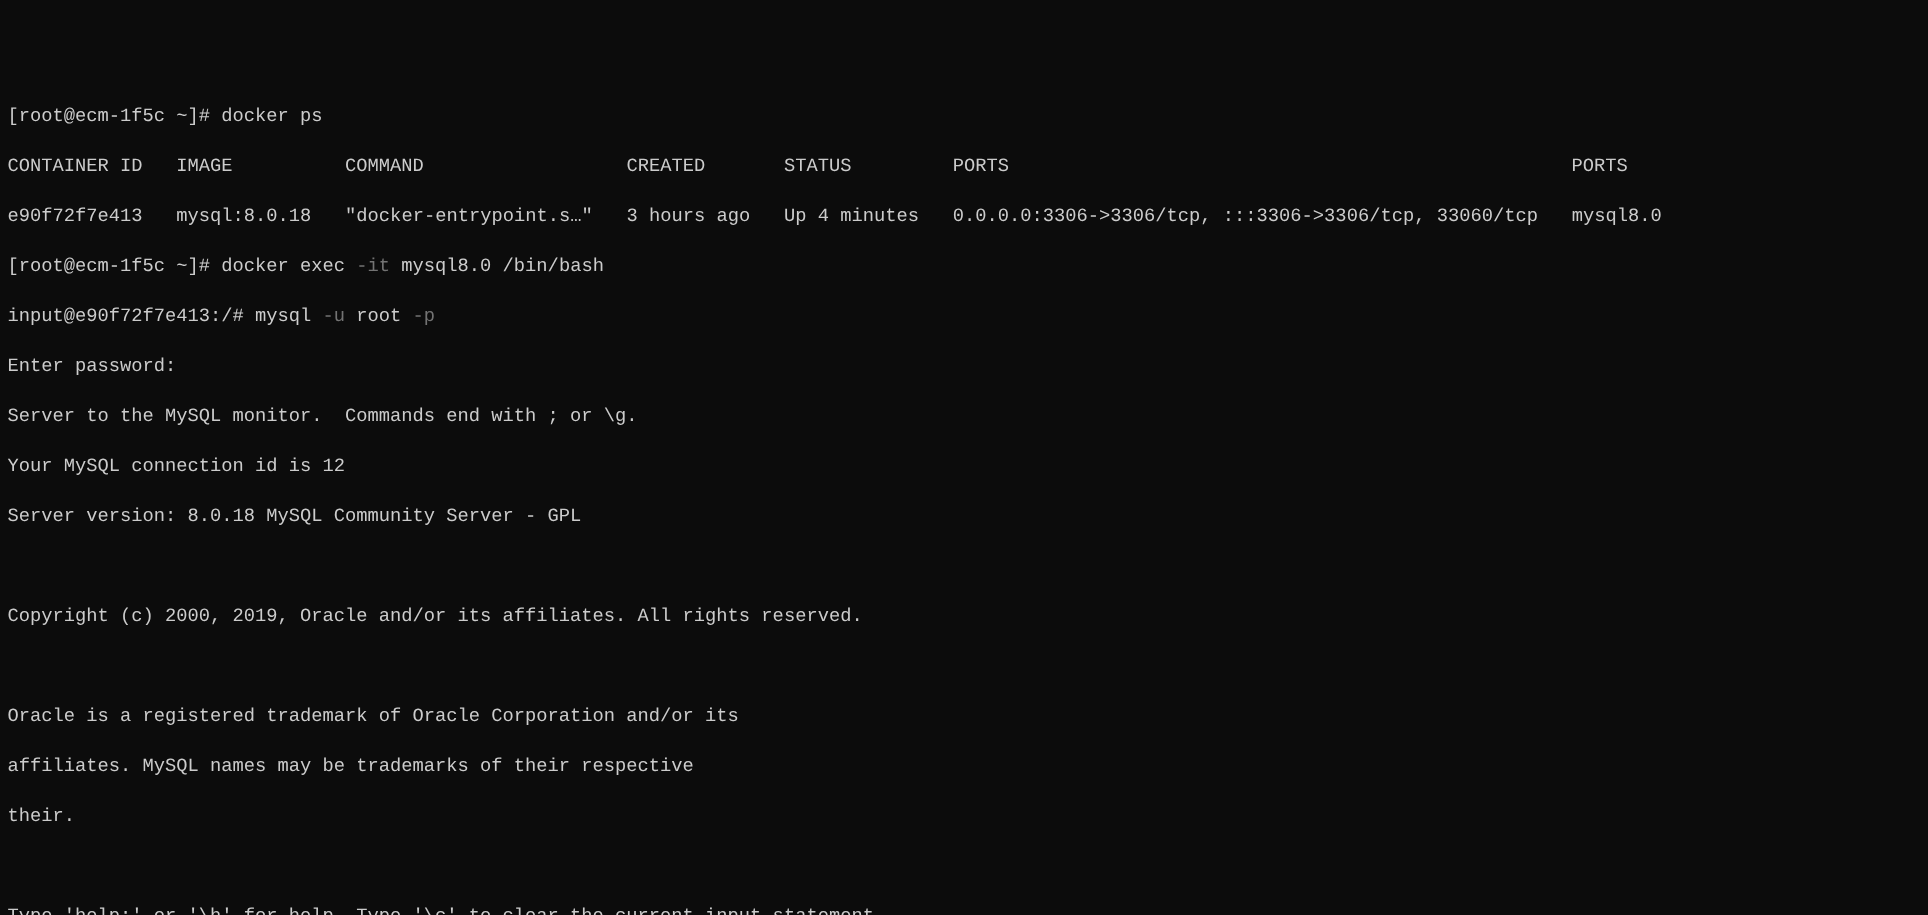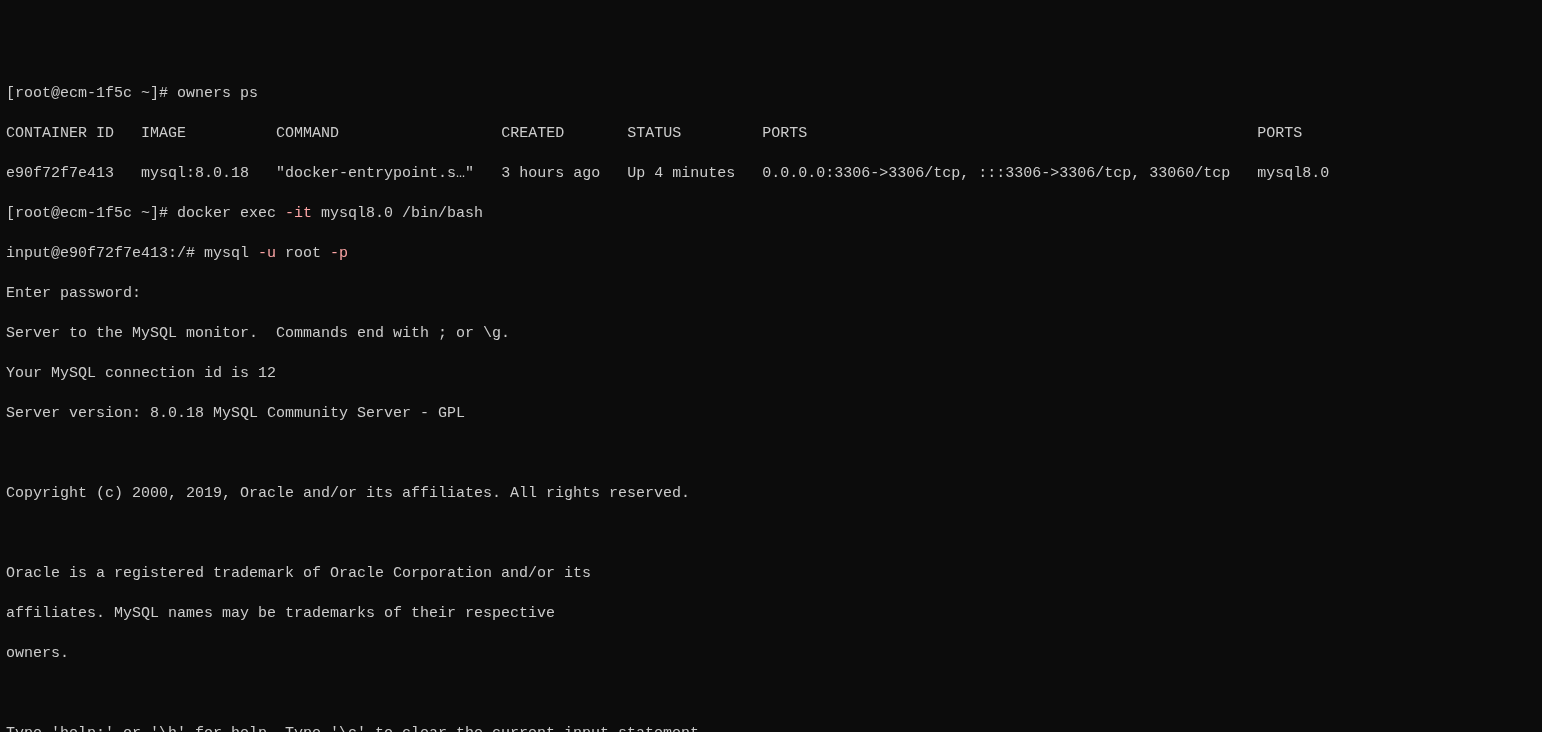--- a/index.html
+++ b/index.html
@@ -13,46 +13,46 @@
       font-family: 'Consolas', 'Courier New', monospace;
       font-size: 15px;
       line-height: 20px;
       padding: 4px 6px;
       white-space: pre;
       overflow-x: auto;
       width: 1542px;
       height: 732px;
     }
     .flag {
-      color: #fca5a5;
+      color: #737373;
     }
     .term-line {
       white-space: pre;
     }
   </style>
 </head>
 <body>
 
 
 
-<div class="term-line"><span>[root@ecm-1f5c ~]# </span><span>owners ps</span></div>
+<div class="term-line"><span>[root@ecm-1f5c ~]# </span><span>docker ps</span></div>
 <div class="term-line"><span>CONTAINER ID</span>   <span>IMAGE</span>          <span>COMMAND</span>                  <span>CREATED</span>       <span>STATUS</span>         <span>PORTS</span>                                                  <span>PORTS</span></div>
 <div class="term-line"><span>e90f72f7e413</span>   <span>mysql:8.0.18</span>   <span>"docker-entrypoint.s…"</span>   <span>3 hours ago</span>   <span>Up 4 minutes</span>   <span>0.0.0.0:3306-&gt;3306/tcp, :::3306-&gt;3306/tcp, 33060/tcp</span>   <span>mysql8.0</span></div>
 <div class="term-line"><span>[root@ecm-1f5c ~]# </span><span>docker exec </span><span class="flag">-it</span><span> mysql8.0 /bin/bash</span></div>
 <div class="term-line"><span>input@e90f72f7e413:/# </span><span>mysql </span><span class="flag">-u</span><span> root </span><span class="flag">-p</span></div>
 <div class="term-line">Enter password:</div>
 <div class="term-line">Server to the MySQL monitor.  Commands end with ; or \g.</div>
 <div class="term-line">Your MySQL connection id is 12</div>
 <div class="term-line">Server version: 8.0.18 MySQL Community Server - GPL</div>
 <div class="term-line">&nbsp;</div>
 <div class="term-line">Copyright (c) 2000, 2019, Oracle and/or its affiliates. All rights reserved.</div>
 <div class="term-line">&nbsp;</div>
 <div class="term-line">Oracle is a registered trademark of Oracle Corporation and/or its</div>
 <div class="term-line">affiliates. MySQL names may be trademarks of their respective</div>
-<div class="term-line">owners.</div>
+<div class="term-line">their.</div>
 <div class="term-line">&nbsp;</div>
 <div class="term-line">Type 'help;' or '\h' for help. Type '\c' to clear the current input statement.</div>
 
 
 
 
 
 
 
 

